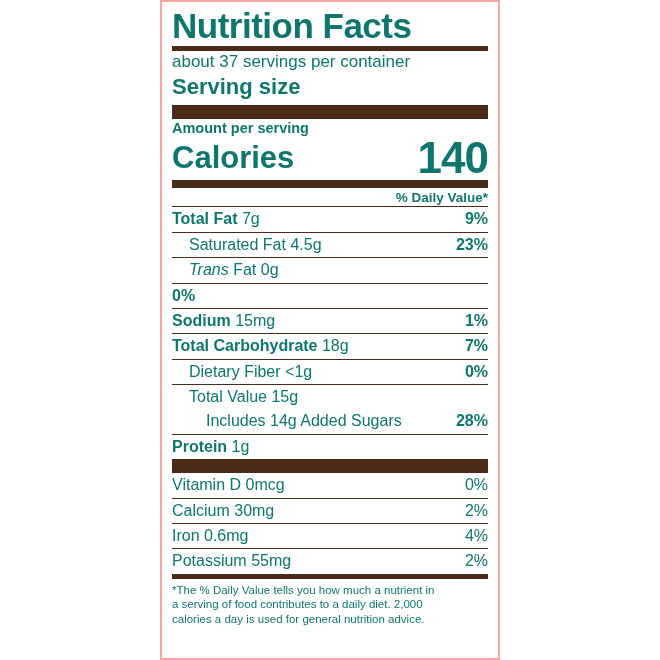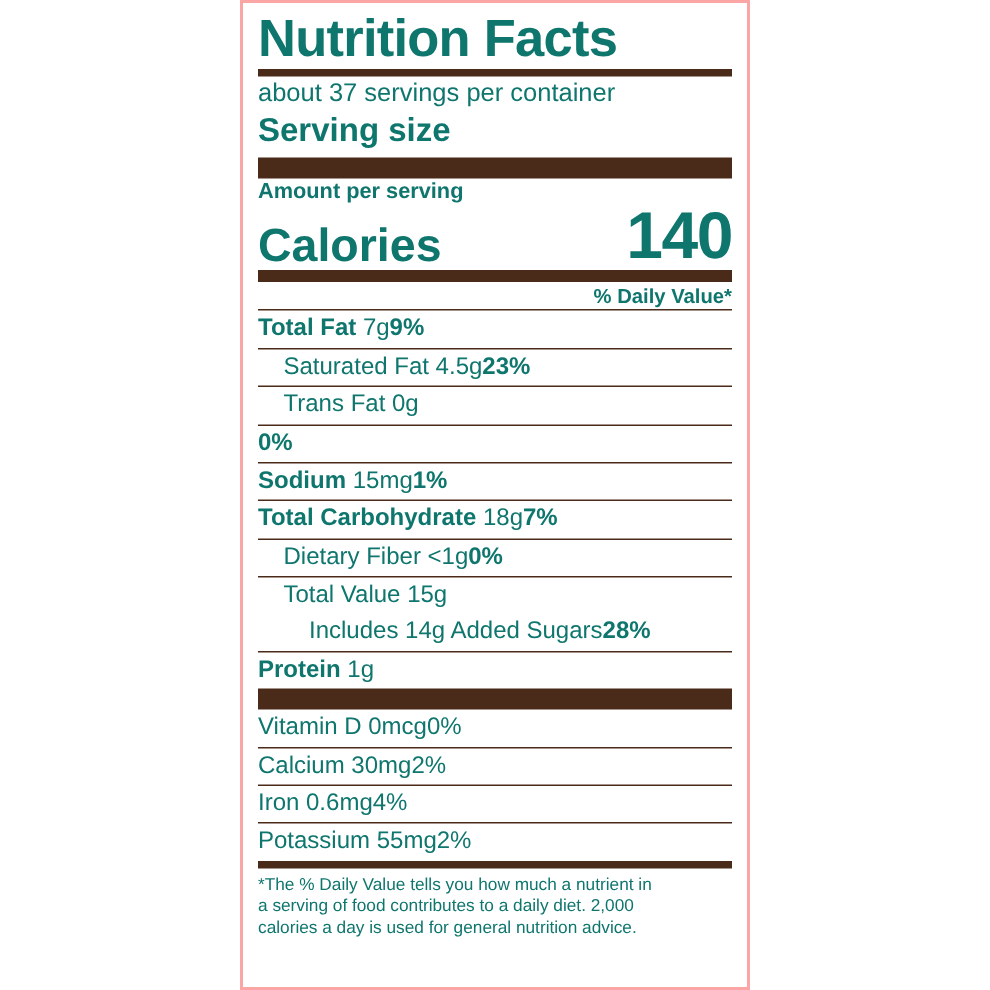--- a/index.html
+++ b/index.html
@@ -52,46 +52,47 @@
   .serving-size .sz-val { font-weight: bold; }
 
   .amount {
     font-size: 14.5px;
     font-weight: bold;
     line-height: 1.1;
     padding-top: 2px;
   }
   .calories-row {
     display: flex;
-    align-items: flex-end;
+    align-items: center;
     justify-content: space-between;
     line-height: 0.95;
     padding-bottom: 2px;
   }
   .cal-label { font-size: 31px; font-weight: bold; }
   .cal-value { font-size: 44px; font-weight: bold; letter-spacing: -1px; }
 
   .dv-header {
     text-align: right;
     font-size: 13.5px;
     font-weight: bold;
     padding: 2px 0 1px 0;
   }
 
   .row {
     display: flex;
+    justify-content: space-between;
     align-items: baseline;
     font-size: 16px;
     line-height: 1.15;
     padding: 3px 0 3px 0;
   }
   .row .nm { white-space: nowrap; }
   .row .pct { font-weight: bold; white-space: nowrap; }
   .b { font-weight: bold; }
-  .ital { }
+  .ital { font-style: italic; }
   .indent1 { padding-left: 17px; }
   .indent2 { padding-left: 34px; }
 
   .footnote {
     font-size: 11.5px;
     line-height: 1.25;
     padding-top: 4px;
   }
   .footnote .line { display: block; }
 </style>

